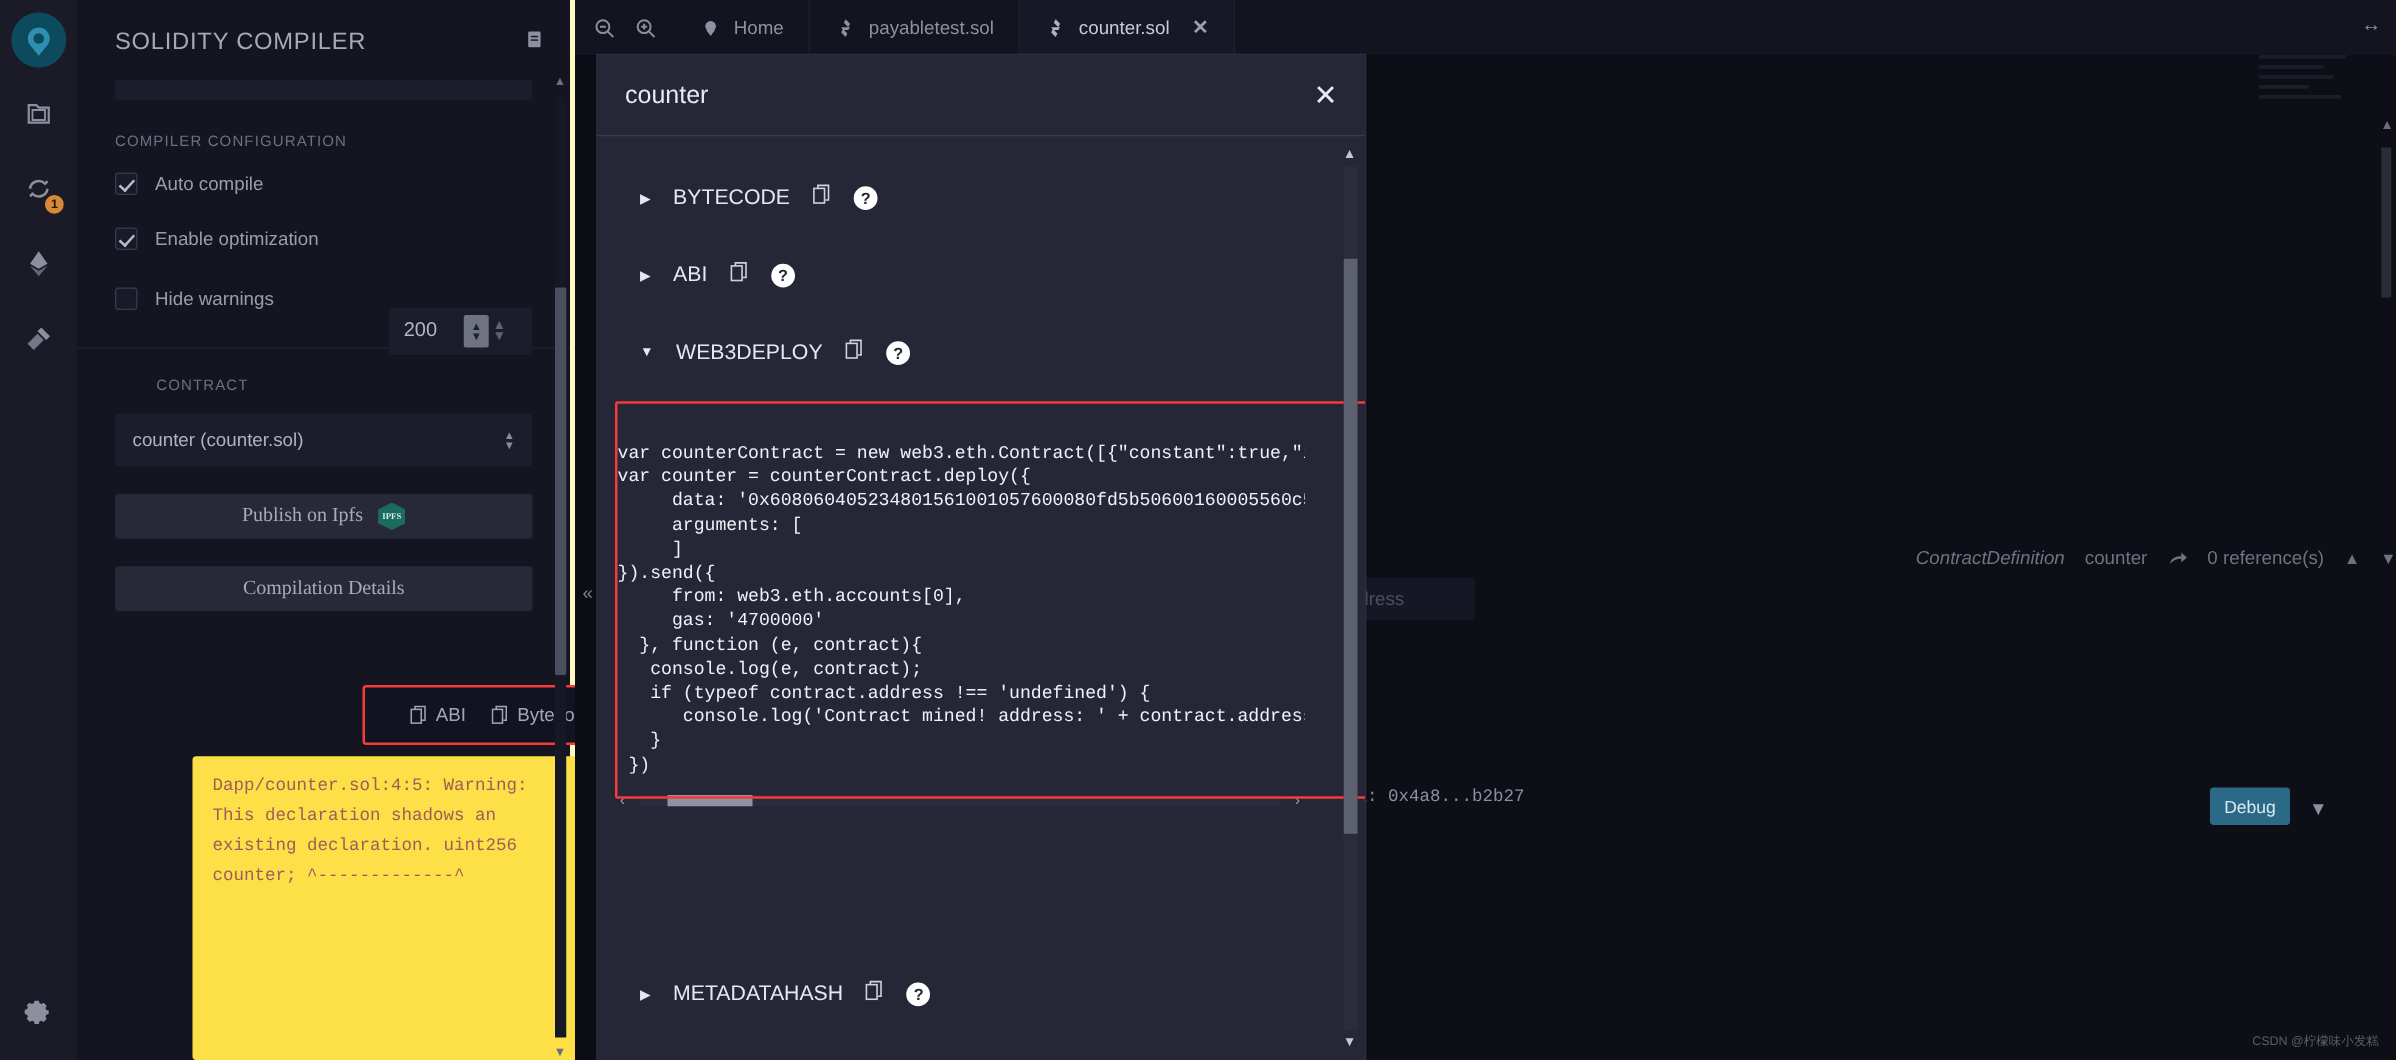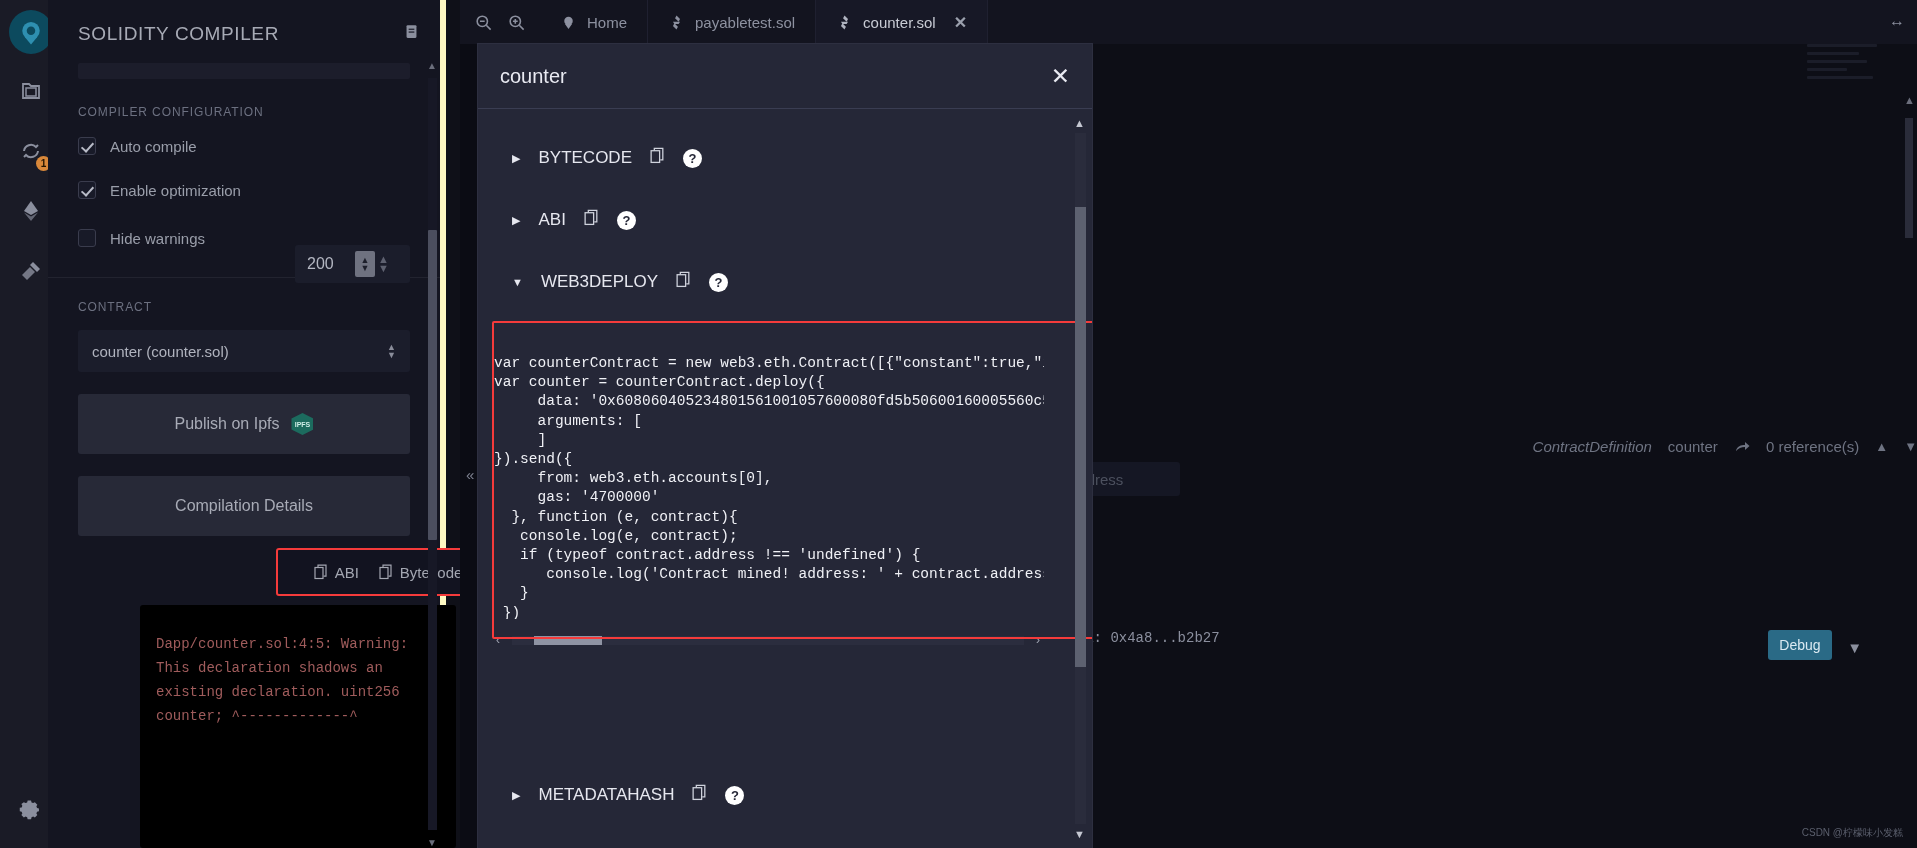--- a/index.html
+++ b/index.html
@@ -29,22 +29,22 @@
   .rail-ico svg { width: 24px; height: 24px; fill: currentColor; }
   .rail-badge {
     position: absolute; right: 3px; bottom: 3px; width: 15px; height: 15px;
     background: #d9883a; color: #241500; border-radius: 50%;
     font-size: 10px; line-height: 15px; text-align: center; font-weight: bold;
   }
   .rail-bottom { position: absolute; bottom: 14px; }
 
   
   .panel {
-    position: absolute; left: 48px; top: 0; width: 398px; height: 848px;
-    background: #141521; border-right: 6px solid #fef9c3;
+    position: absolute; left: 62px; top: 0; width: 398px; height: 848px;
+    background: #141521; border-right: 4px solid #fef9c3;
   }
   .panel-head {
     display: flex; align-items: center; justify-content: space-between;
     padding: 22px 20px 18px 30px;
   }
   .panel-title { font-size: 19px; letter-spacing: .6px; color: #a7aab5; }
   .panel-head-icon { color: #8b8f9e; }
   .panel-head-icon svg { width: 17px; height: 19px; fill: currentColor; }
 
   .panel-body { padding: 0 30px; position: relative; }
@@ -89,43 +89,43 @@
   .divider { margin: 26px -30px 0; border-top: 1px solid #22232f; }
 
   .contract-select {
     height: 42px; background: #1b1d2b; border-radius: 3px;
     display: flex; align-items: center; justify-content: space-between;
     padding: 0 14px; color: #b0b3be; font-size: 15px; cursor: pointer;
   }
   .sel-arrows { display: flex; flex-direction: column; color: #8a8d9a; font-size: 9px; line-height: 8px; }
 
   .btn-flat {
-    margin-top: 22px; height: 60px; background: #272937; border-radius: 3px;
+    margin-top: 22px; height: 36px; background: #272937; border-radius: 3px;
     display: flex; align-items: center; justify-content: center;
-    color: #a8abb6; font-size: 16px; gap: 12px; cursor: pointer;
+    color: #a8abb6; font-size: 16px; gap: 12px; cursor: pointer; font-family: Liberation Serif, serif;
   }
   .ipfs-badge {
     width: 22px; height: 22px; background: #1c6b5e; color: #cfeee7;
     font-size: 7px; font-weight: bold; display: flex; align-items: center;
     justify-content: center;
     clip-path: polygon(50% 0, 100% 25%, 100% 75%, 50% 100%, 0 75%, 0 25%);
   }
 
   .copy-row {
     position: absolute; left: 228px; top: 548px; width: 224px; height: 48px;
     border: 2px solid #f53b3b; border-radius: 3px;
     display: flex; align-items: center; justify-content: center; gap: 20px;
     background: #121320;
   }
   .copy-item { display: flex; align-items: center; gap: 7px; color: #a3a6b1; font-size: 15px; cursor: pointer; }
   .copy-item svg { width: 14px; height: 16px; }
 
   .warn-box {
     position: absolute; left: 92px; top: 605px; width: 316px; height: 243px;
-    background: #000000; border-radius: 3px; padding: 27px 16px;
+    background: #fde047; border-radius: 3px; padding: 12px 16px;
     font-family: "Liberation Mono", monospace; font-size: 14px; line-height: 24px;
     color: #a05c5c; overflow: hidden;
   }
 
   
   .panel-scroll {
     position: absolute; right: 2px; top: 60px; width: 12px; height: 788px;
   }
   .panel-scroll .track { position:absolute; left:2px; top:18px; width:9px; height:752px; background:#171826; }
   .panel-scroll .thumb { position:absolute; left:2px; top:170px; width:9px; height:310px; background:#4b4e5e; border-radius:1px; }
@@ -334,21 +334,21 @@
       </div>
 
       <div class="check-row" style="margin-bottom:28px;">
         <div class="cb"></div>
         <div class="check-label">Hide warnings</div>
       </div>
 
 
       <div class="divider"></div>
 
-      <div class="section-label" style="margin-top:22px;">CONTRACT</div>
+      <div class="section-label" style="margin-top:22px;margin-left:33px;">CONTRACT</div>
 
       <div class="contract-select">
         <span>counter (counter.sol)</span>
         <span class="sel-arrows">
             <span>▲</span>
             <span>▼</span>
           </span>
       </div>
 
       <div class="btn-flat">

